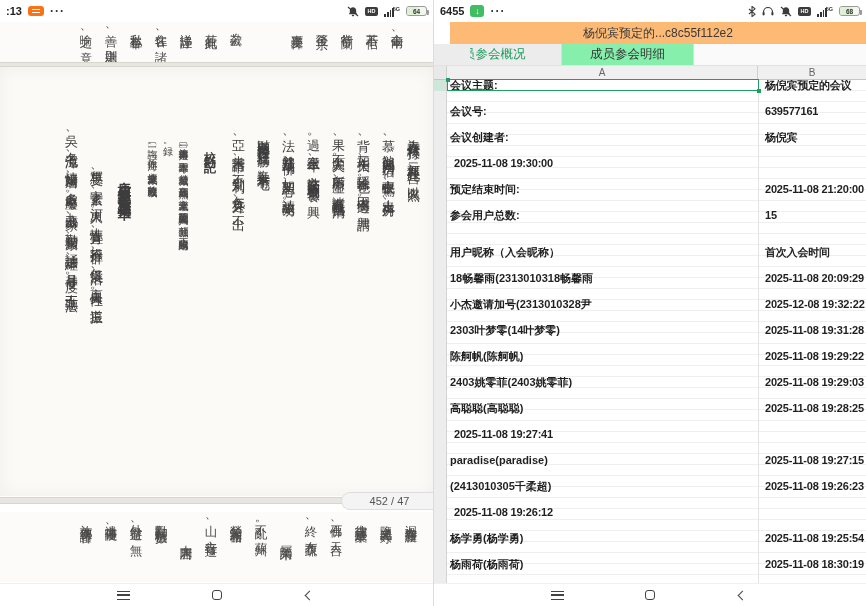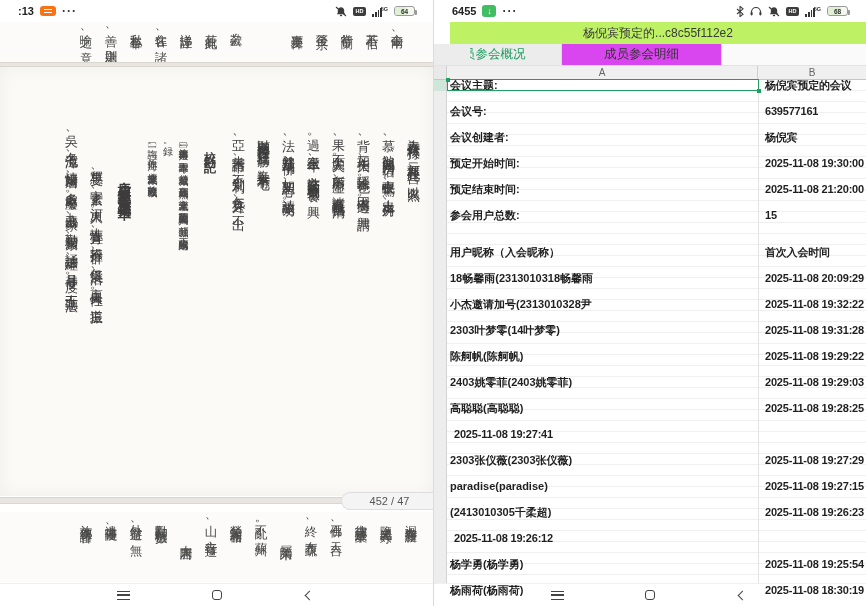--- a/index.html
+++ b/index.html
@@ -4,21 +4,21 @@
 <style>
   * { margin:0; padding:0; box-sizing:border-box; }
   html,body { width:866px; height:606px; overflow:hidden; background:#fff;
               font-family:"Liberation Sans", sans-serif; }
   .pane { position:absolute; top:0; height:606px; width:433px; overflow:hidden; background:#fff; }
   #left-pane { left:0; }
   #right-pane { left:433px; border-left:1px solid #dcdcdc; }
 
   
   .statusbar { position:absolute; top:0; left:0; right:0; height:22px; background:#fff;
-               display:flex; align-items:center; padding:0 18px; font-size:11px; font-weight:700; color:#222; }
+               display:flex; align-items:center; padding:0 6px; font-size:11px; font-weight:700; color:#222; }
   .statusbar .grow { flex:1; }
   .st-item { margin-right:6px; display:flex; align-items:center; }
   .orange-badge { width:16px; height:10px; border-radius:3px; background:#f97316; display:flex;
                   flex-direction:column; justify-content:center; gap:1.5px; align-items:center; }
   .orange-badge i { display:block; width:8px; height:1.3px; background:#fff; }
   .green-badge { width:14px; height:12px; border-radius:3px; background:#41bd63; color:#fff;
                  font-size:9px; font-weight:700; display:flex; align-items:center; justify-content:center; line-height:1; }
   .hd-badge { width:13px; height:9px; border-radius:2px; background:#3c3c3c; color:#fff;
               font-size:5.5px; font-weight:700; display:flex; align-items:center; justify-content:center; }
   .sig { position:relative; width:16px; height:11px; }
@@ -70,26 +70,26 @@
             padding:0 46px; }
   .navbtn { display:flex; align-items:center; justify-content:center; width:30px; height:20px; }
   .ic-menu { width:13px; height:9px; border-top:1.6px solid #444; border-bottom:1.6px solid #444; position:relative; }
   .ic-menu::after { content:""; position:absolute; left:0; right:0; top:2.8px; height:1.6px; background:#444; }
   .ic-home { width:10px; height:10px; border:1.6px solid #444; border-radius:3px; }
   .ic-back { width:7px; height:7px; border-left:1.8px solid #444; border-bottom:1.8px solid #444;
              transform:rotate(45deg); }
 
   
   .doc-title { position:absolute; top:22px; left:16px; right:0; height:22px; display:flex;
-               align-items:center; justify-content:center; font-size:12px; color:#3a3a3a; background:#bef264; }
+               align-items:center; justify-content:center; font-size:12px; color:#3a3a3a; background:#fdba74; }
   .tabsbar { position:absolute; top:44px; left:0; right:0; height:22px; background:#fafafa;
              border-bottom:1px solid #e2e2e2; display:flex; font-size:12.5px; }
   .tab { display:flex; align-items:center; justify-content:center; border-right:1px solid #dcdcdc; }
   .tab.active { width:128px; background:#ececec; color:#1e9e5f; }
-  .tab.plain { width:160px; background:#d946ef; color:#333; }
+  .tab.plain { width:132px; background:#86efac; color:#333; }
   .partial-glyph { display:inline-block; width:6px; overflow:hidden; vertical-align:bottom; }
   .partial-glyph span { display:inline-block; margin-left:-7px; }
 
   .sheet { position:absolute; top:66px; left:0; right:0; height:517px; background:#fff; }
   .colhead { position:absolute; top:0; left:0; right:0; height:14px; background:#f0f0f0;
              border-bottom:1px solid #c6c6c6; display:flex; font-size:10px; color:#666; }
   .colhead .rn { width:13px; border-right:1px solid #cfcfcf; background:#e9e9e9; }
   .colhead .ca { width:311px; border-right:1px solid #cfcfcf; display:flex; align-items:center; justify-content:center; }
   .colhead .cb { flex:1; display:flex; align-items:center; justify-content:center; }
 
@@ -293,21 +293,20 @@
             </div>
             <div class="srow">
               <div class="ca">会议号:</div>
               <div class="cb">639577161</div>
             </div>
             <div class="srow">
               <div class="ca">会议创建者:</div>
               <div class="cb">杨倪宾</div>
             </div>
             <div class="srow">
-              <div class="ca">预定开始时间:</div>
               <div class="cb">2025-11-08 19:30:00</div>
             </div>
             <div class="srow">
               <div class="ca">预定结束时间:</div>
               <div class="cb">2025-11-08 21:20:00</div>
             </div>
             <div class="srow">
               <div class="ca">参会用户总数:</div>
               <div class="cb">15</div>
             </div>
@@ -317,44 +316,40 @@
           <div class="ca">用户昵称（入会昵称）</div>
           <div class="cb">首次入会时间</div>
         </div>
         <div>
           <div class="srow">
               <div class="ca">18畅馨雨(2313010318畅馨雨</div>
               <div class="cb">2025-11-08 20:09:29</div>
             </div>
             <div class="srow">
               <div class="ca">小杰邀请加号(2313010328尹</div>
-              <div class="cb">2025-11-08 19:32:22</div>
+              <div class="cb">2025-12-08 19:32:22</div>
             </div>
             <div class="srow">
               <div class="ca">2303叶梦零(14叶梦零)</div>
               <div class="cb">2025-11-08 19:31:28</div>
             </div>
             <div class="srow">
               <div class="ca">陈舸帆(陈舸帆)</div>
               <div class="cb">2025-11-08 19:29:22</div>
             </div>
             <div class="srow">
               <div class="ca">2403姚零菲(2403姚零菲)</div>
               <div class="cb">2025-11-08 19:29:03</div>
             </div>
             <div class="srow">
               <div class="ca">高聪聪(高聪聪)</div>
               <div class="cb">2025-11-08 19:28:25</div>
             </div>
             <div class="srow">
               <div class="cb">2025-11-08 19:27:41</div>
-            </div>
-            <div class="srow">
-              <div class="ca">2303张仪薇(2303张仪薇)</div>
-              <div class="cb">2025-11-08 19:27:29</div>
             </div>
             <div class="srow">
               <div class="ca">paradise(paradise)</div>
               <div class="cb">2025-11-08 19:27:15</div>
             </div>
             <div class="srow">
               <div class="ca">(2413010305千柔超)</div>
               <div class="cb">2025-11-08 19:26:23</div>
             </div>
             <div class="srow">

